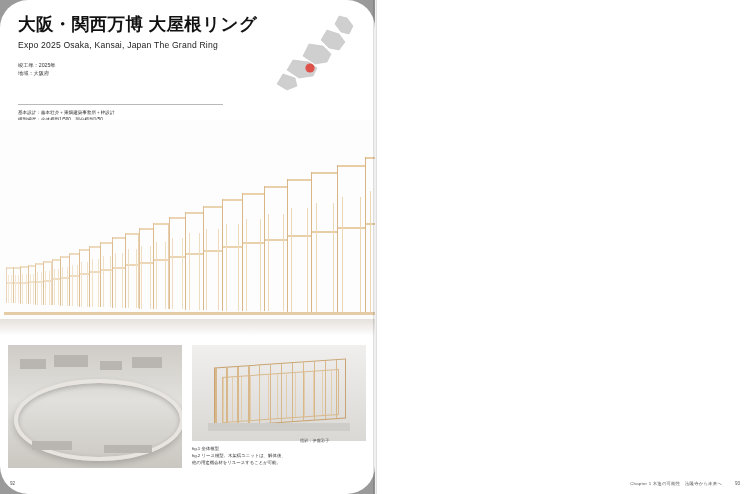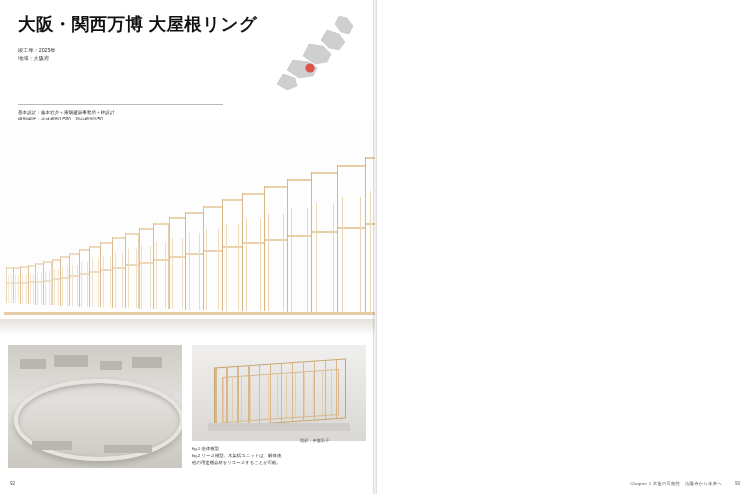--- a/index.html
+++ b/index.html
@@ -21,20 +21,21 @@
   }
   .page {
     position: absolute;
     top: 0;
     height: 494px;
     background: #ffffff;
   }
   .page-left {
     left: 0;
     width: 375px;
+    border-radius: 28px;
   }
   .page-right {
     left: 375px;
     width: 375px;
   }
   .gutter {
     position: absolute;
     left: 373px;
     top: 0;
     width: 4px;
@@ -262,20 +263,21 @@
 </style>
 </head>
 <body>
 
 <div class="spread">
 
   <div class="page page-left">
 
     <div class="title-block">
       <div class="title-ja">大阪・関西万博 大屋根リング</div>
+      <div class="title-en">Expo 2025 Osaka, Kansai, Japan  The Grand Ring</div>
       <div class="meta-small">
         <div>竣工年：2025年</div>
         <div>地域：大阪府</div>
       </div>
     </div>
 
     <div class="credits">
       <div>基本設計：藤本壮介＋東畑建築事務所＋梓設計</div>
       <div>模型縮尺：全体模型1/500、部分模型1/50</div>
       <div>模型制作：東畑建築事務所（全体模型2022年）、</div>

